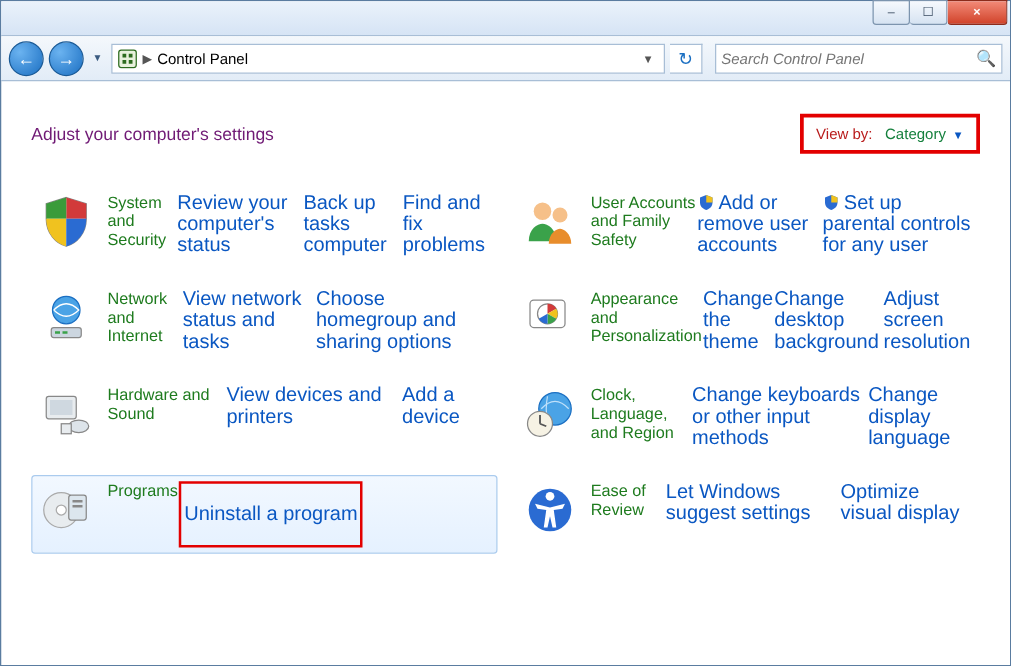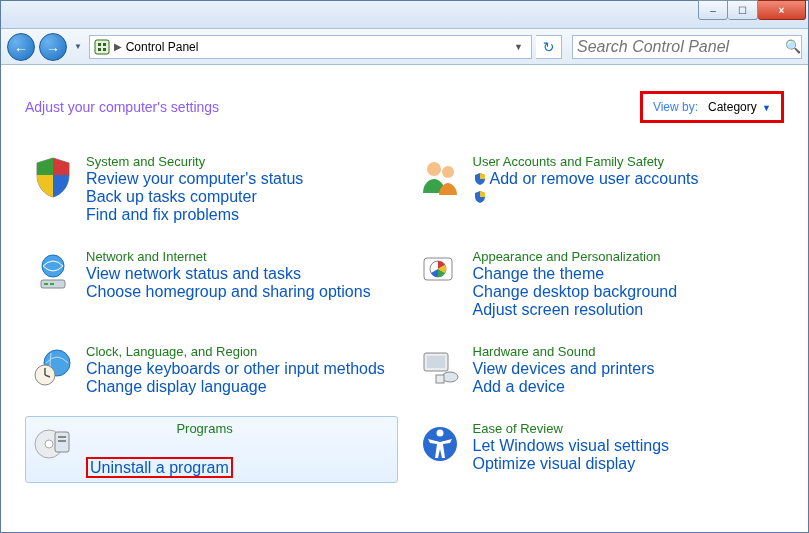--- a/index.html
+++ b/index.html
@@ -103,48 +103,48 @@
   }
   .search {
     width: 230px; height:24px;
     border:1px solid #a8bed6;
     background:#fff;
     display:flex; align-items:center;
     padding:0 4px;
     margin-left:6px;
   }
   .search input {
-    border:none; outline:none; flex:1; font-size:16px; color:#888; font-style:italic;
+    border:none; outline:none; flex:1; font-size:12px; color:#888; font-style:italic;
     background:transparent;
   }
   .search .sicon { color:#3a6ea5; font-size:13px; }
   
   .content {
     flex:1;
     padding: 26px 24px 12px 24px;
     overflow:auto;
     position:relative;
   }
   .heading-row {
     display:flex;
     align-items:center;
     justify-content:space-between;
   }
   .heading {
-    color:#8b5cf6;
+    color:#701a75;
     font-size:14px;
   }
   .viewby {
     display:flex; align-items:center; gap:10px;
     border:3px solid #e30000;
     padding:6px 10px;
     font-size:12px;
   }
-  .viewby .lbl { color:#3b82f6; }
-  .viewby .val { color:#000000; }
+  .viewby .lbl { color:#b91c1c; }
+  .viewby .val { color:#15803d; }
   .viewby .caret { color:#0a57c2; font-size:9px; margin-left:2px; }
 
   .catgrid {
     margin-top: 26px;
     display:grid;
     grid-template-columns: 1fr 1fr;
     column-gap: 14px;
     row-gap: 16px;
   }
   .cat {
@@ -158,36 +158,35 @@
   .cat.active {
     background: linear-gradient(to bottom,#f2f8ff,#e5f1ff);
     border:1px solid #aacbee;
     text-align:right;
   }
   .cat-icon {
     width:46px; height:46px; flex-shrink:0;
     display:flex;align-items:center;justify-content:center;
     font-size:34px;
   }
-  .cat-body { display:flex; flex-direction:column; gap:1px; }
+  .cat-body { display:flex; flex-direction:row; gap:1px; }
   .cat-title {
     color:#1e7b1e;
     font-size:13px;
   }
   .cat-link {
     color:#0a57c2;
     font-size:16px;
     line-height:17px;
     cursor:pointer;
     width:fit-content;
   }
   .cat-link.hl {
     border:2px solid #e30000;
-    padding:0 2px;
-    margin-top:20px;
+    padding:16px 2px;
   }
   .shield {
     display:inline-block; width:14px;height:14px; vertical-align:-2px; margin-right:3px;
   }
   
   svg { display:block; }
 </style>
 </head>
 <body>
 
@@ -286,21 +285,21 @@
                   <path d="M7 1 L12 3 V7 H7 Z" fill="#f0c21f"></path>
                 </svg>
             </span><span>Add or remove user accounts</span>
           </div>
           <div class="cat-link">
             <span class="shield">
               <svg width="14" height="14" viewBox="0 0 14 14">
                   <path d="M7 1 L12 3 V7 C12 10 10 12 7 13 C4 12 2 10 2 7 V3 Z" fill="#2a6bd2"></path>
                   <path d="M7 1 L12 3 V7 H7 Z" fill="#f0c21f"></path>
                 </svg>
-            </span>
+            </span><span>Set up parental controls for any user</span>
           </div>
         </div>
       </div>
 
       <div class="cat">
         <div class="cat-icon">
           <svg width="44" height="44" viewBox="0 0 44 44">
               <circle cx="22" cy="16" r="11" fill="#4aa3e6" stroke="#1b6fc2"></circle>
               <path d="M12 16 Q22 6 32 16 Q22 26 12 16" fill="none" stroke="#fff"></path>
               <rect x="10" y="30" width="24" height="8" rx="2" fill="#ccd6e0" stroke="#888"></rect>
@@ -330,51 +329,51 @@
           <div class="cat-title">Appearance and Personalization</div>
           <div class="cat-link">Change the theme</div>
           <div class="cat-link">Change desktop background</div>
           <div class="cat-link">Adjust screen resolution</div>
         </div>
       </div>
 
       <div class="cat">
         <div class="cat-icon">
           <svg width="44" height="44" viewBox="0 0 44 44">
+              <rect x="6" y="8" width="24" height="18" rx="2" fill="#e8ecef" stroke="#888"></rect>
+              <rect x="9" y="11" width="18" height="12" fill="#cfd8e0"></rect>
+              <ellipse cx="32" cy="32" rx="8" ry="5" fill="#dde4ea" stroke="#888"></ellipse>
+              <rect x="18" y="30" width="8" height="8" fill="#e8ecef" stroke="#888"></rect>
+            </svg>
+        </div>
+        <div class="cat-body">
+          <div class="cat-title">Hardware and Sound</div>
+          <div class="cat-link">View devices and printers</div>
+          <div class="cat-link">Add a device</div>
+        </div>
+      </div>
+
+      <div class="cat">
+        <div class="cat-icon">
+          <svg width="44" height="44" viewBox="0 0 44 44">
               <circle cx="26" cy="18" r="13" fill="#4aa3e6" stroke="#1b6fc2"></circle>
               <path d="M15 18 Q26 6 37 18" fill="none" stroke="#bfe0fa"></path>
               <path d="M20 8 Q18 18 20 28" fill="none" stroke="#bfe0fa"></path>
               <circle cx="14" cy="30" r="10" fill="#f6f2e4" stroke="#888"></circle>
               <line x1="14" y1="30" x2="14" y2="23" stroke="#555" stroke-width="1.5"></line>
               <line x1="14" y1="30" x2="19" y2="32" stroke="#555" stroke-width="1.5"></line>
             </svg>
         </div>
         <div class="cat-body">
           <div class="cat-title">Clock, Language, and Region</div>
           <div class="cat-link">Change keyboards or other input methods</div>
           <div class="cat-link">Change display language</div>
         </div>
       </div>
 
-      <div class="cat">
-        <div class="cat-icon">
-          <svg width="44" height="44" viewBox="0 0 44 44">
-              <rect x="6" y="8" width="24" height="18" rx="2" fill="#e8ecef" stroke="#888"></rect>
-              <rect x="9" y="11" width="18" height="12" fill="#cfd8e0"></rect>
-              <ellipse cx="32" cy="32" rx="8" ry="5" fill="#dde4ea" stroke="#888"></ellipse>
-              <rect x="18" y="30" width="8" height="8" fill="#e8ecef" stroke="#888"></rect>
-            </svg>
-        </div>
-        <div class="cat-body">
-          <div class="cat-title">Hardware and Sound</div>
-          <div class="cat-link">View devices and printers</div>
-          <div class="cat-link">Add a device</div>
-        </div>
-      </div>
-
       <div class="cat active">
         <div class="cat-icon">
           <svg width="44" height="44" viewBox="0 0 44 44">
               <circle cx="18" cy="22" r="14" fill="#e8ecef" stroke="#aaa"></circle>
               <circle cx="18" cy="22" r="4" fill="#fff" stroke="#aaa"></circle>
               <rect x="24" y="10" width="14" height="20" rx="2" fill="#dce6ee" stroke="#888"></rect>
               <rect x="27" y="14" width="8" height="2" fill="#888"></rect>
               <rect x="27" y="18" width="8" height="2" fill="#888"></rect>
             </svg>
         </div>
@@ -387,20 +386,20 @@
       <div class="cat">
         <div class="cat-icon">
           <svg width="44" height="44" viewBox="0 0 44 44">
               <circle cx="22" cy="22" r="17" fill="#2a6bd2"></circle>
               <circle cx="22" cy="11" r="3.5" fill="#fff"></circle>
               <path d="M10 17 L22 20 L34 17 L32 21 L25 22 L27 36 L24 36 L22 27 L20 36 L17 36 L19 22 L12 21 Z" fill="#fff"></path>
             </svg>
         </div>
         <div class="cat-body">
           <div class="cat-title">Ease of Review</div>
-          <div class="cat-link">Let Windows visual settings</div>
+          <div class="cat-link">Let Windows suggest settings</div>
           <div class="cat-link">Optimize visual display</div>
         </div>
       </div>
 
     </div>
   </div>
 </div>
 
 </body></html>

